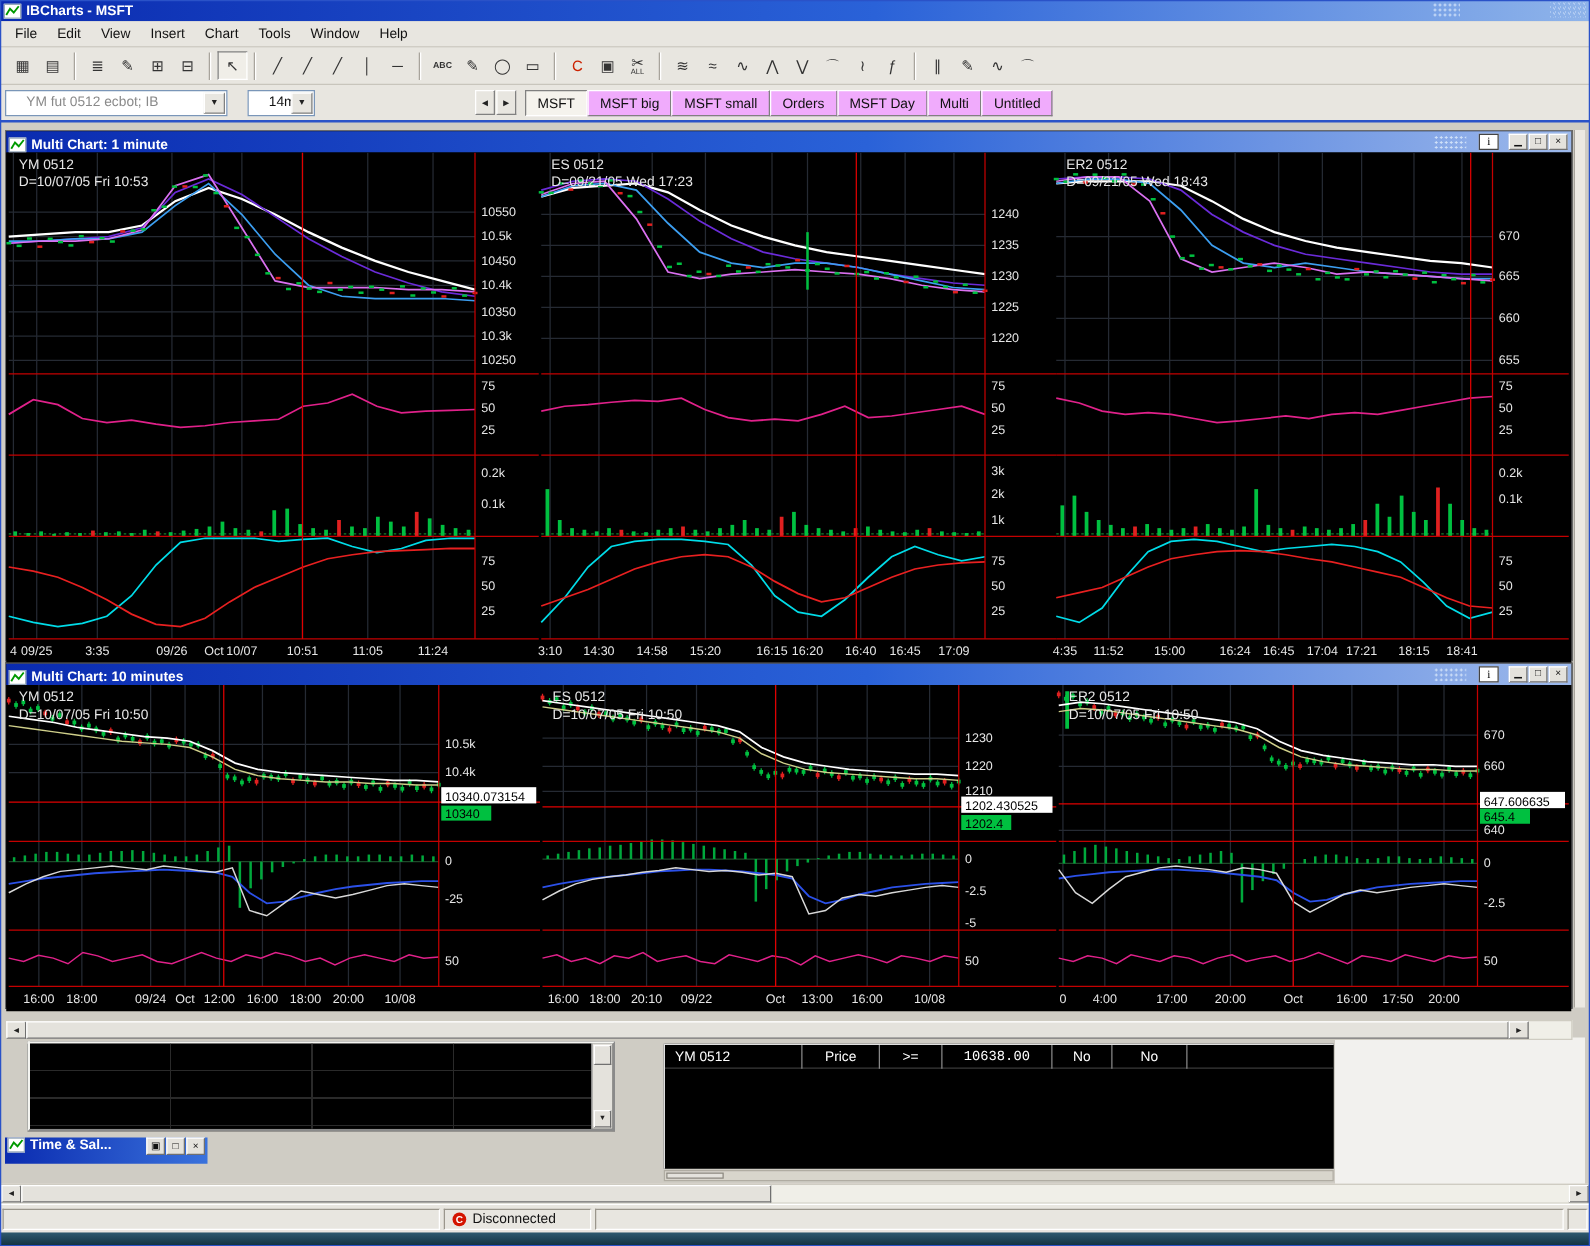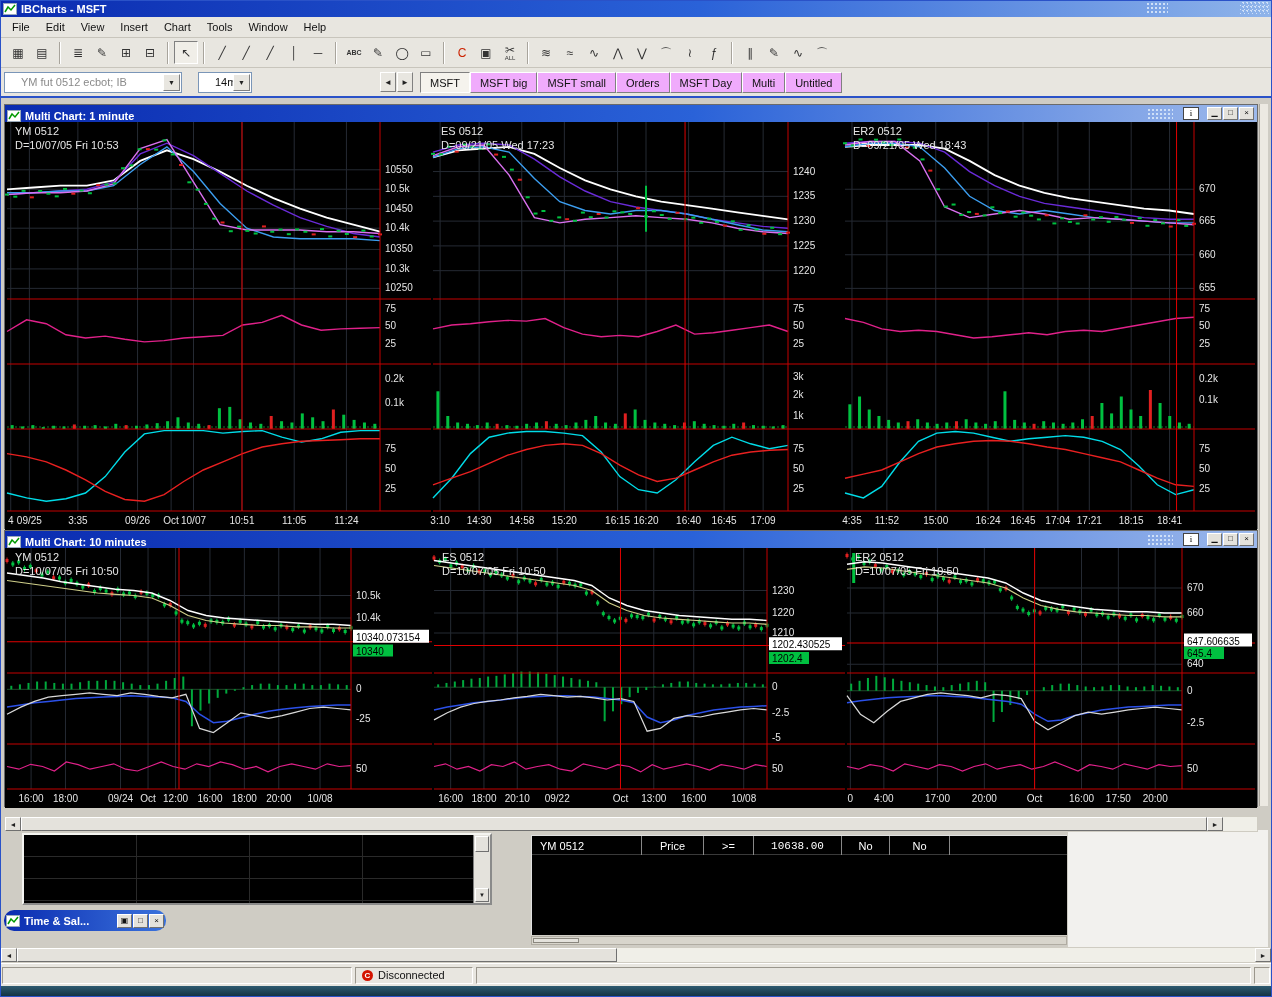--- a/index.html
+++ b/index.html
@@ -60,21 +60,21 @@
 .sbtn{width:16px;height:14px;background:#e4e2dc;border:1px solid;border-color:#fff #707070 #707070 #fff;font-size:7px;color:#222;display:flex;align-items:center;justify-content:center;flex:none;}
 .sthumb{height:14px;background:#e4e2dc;border:1px solid;border-color:#fff #707070 #707070 #fff;flex:none;}
 .mdi-vscroll{position:absolute;left:1259px;top:6px;width:9px;height:702px;background:#ece9e2;border-left:1px solid #a8a49c;}
 
 
 .minichart{position:absolute;left:22px;top:735px;width:470px;height:72px;background:#000;border:2px solid #f4f4f0;border-right-color:#8a8a8a;border-bottom-color:#8a8a8a;display:flex;}
 .mini-plot{flex:1;background-color:#000;background-image:repeating-linear-gradient(180deg,transparent 0 21px,#2a2a2a 21px 22px),repeating-linear-gradient(90deg,transparent 0 112px,#2a2a2a 112px 113px);}
 .minivscroll{width:17px;background:#e4e2dc;border-left:1px solid #808080;position:relative;}
 .minithumb{position:absolute;left:1px;top:1px;width:14px;height:16px;background:#e4e2dc;border:1px solid;border-color:#fff #707070 #707070 #fff;}
 .minidown{position:absolute;left:1px;bottom:1px;width:14px;height:14px;background:#e4e2dc;border:1px solid;border-color:#fff #707070 #707070 #fff;font-size:6px;text-align:center;line-height:12px;color:#222;}
-.minititle{position:absolute;left:4px;top:812px;width:162px;height:21px;background:linear-gradient(90deg,#0a2bb0,#3a72dc);display:flex;align-items:center;color:#fff;padding:0 2px;border-radius:10px;}
+.minititle{position:absolute;left:4px;top:812px;width:162px;height:21px;background:linear-gradient(90deg,#0a2bb0,#3a72dc);display:flex;color:#fff;padding:0 2px;}
 .mt-text{font-weight:bold;flex:1;margin-left:4px;white-space:nowrap;overflow:hidden;}
 .mbtn{width:15px;height:14px;background:#e4e2dc;border:1px solid;border-color:#fff #707070 #707070 #fff;font-size:8px;line-height:11px;color:#111;text-align:center;margin-left:1px;flex:none;}
 
 
 .alerts{position:absolute;left:531px;top:737px;width:536px;height:100px;background:#000;border-top:1px solid #e0e0e0;border-left:1px solid #e0e0e0;}
 .alert-row{display:flex;height:19px;border-bottom:1px solid #3a3a3a;}
 .alert-cell{border-right:1px solid #888;color:#fff;display:flex;align-items:center;justify-content:center;height:19px;}
 .alerts-scroll{position:absolute;left:531px;top:838px;width:536px;height:9px;background:#d8d5cc;border:1px solid #b0aca2;}
 .alerts-thumb{position:absolute;left:1px;top:1px;width:46px;height:5px;background:#e4e2dc;border:1px solid #8a877e;}
 

